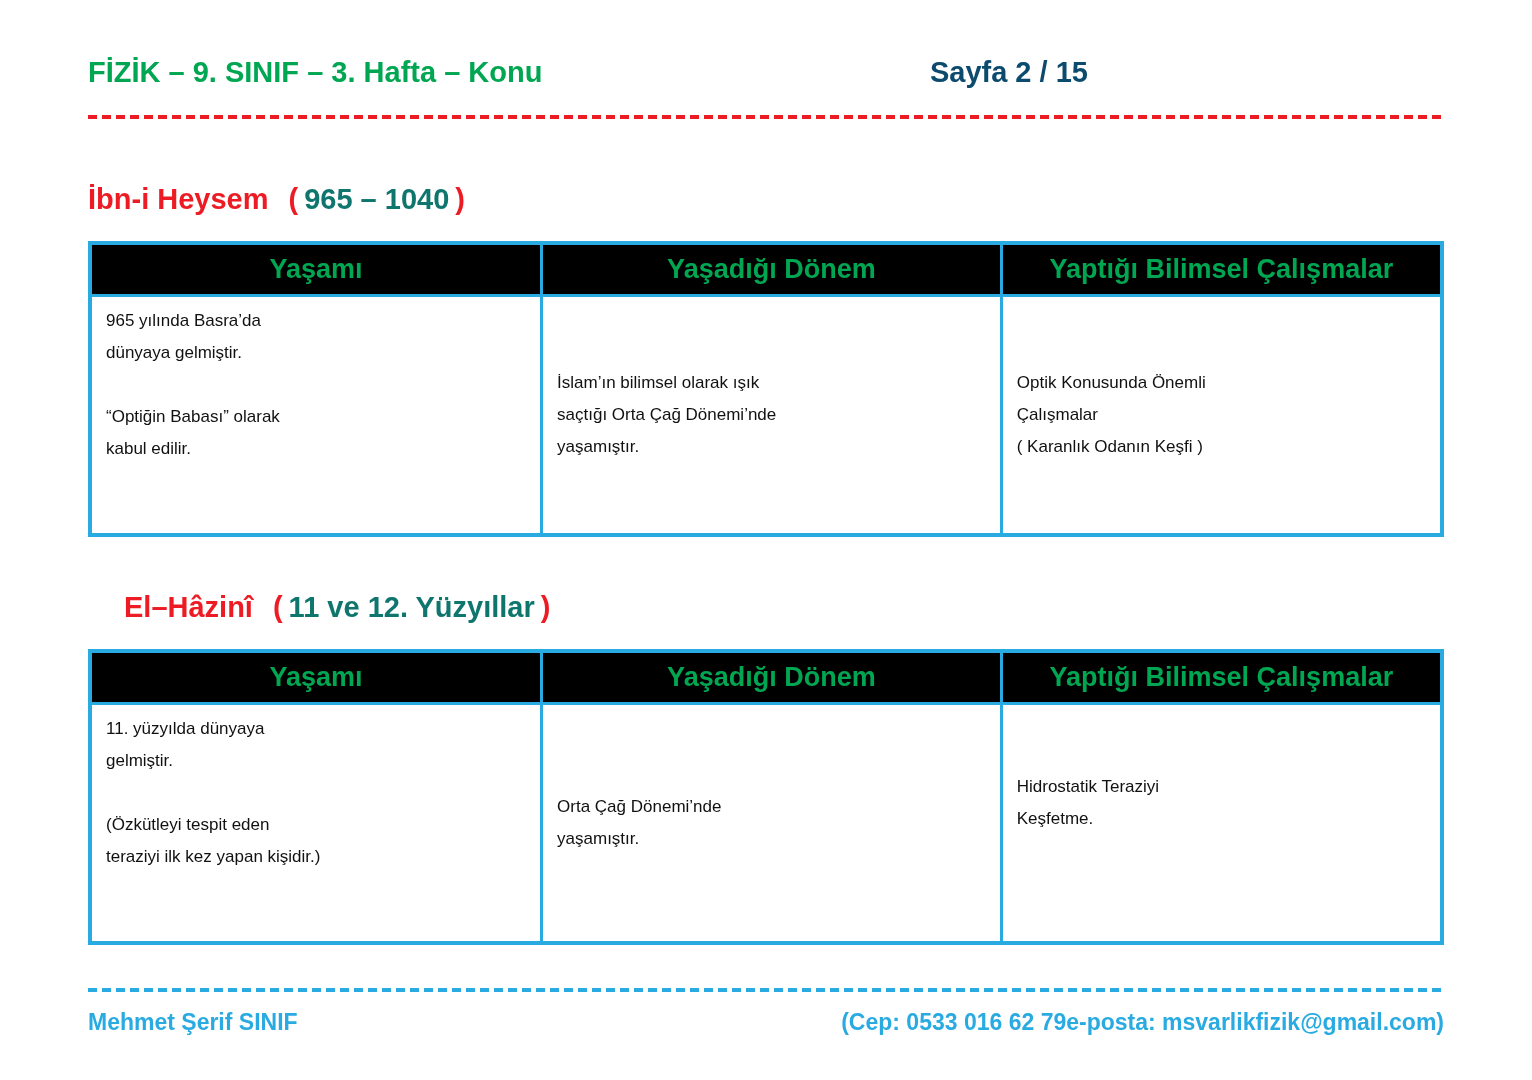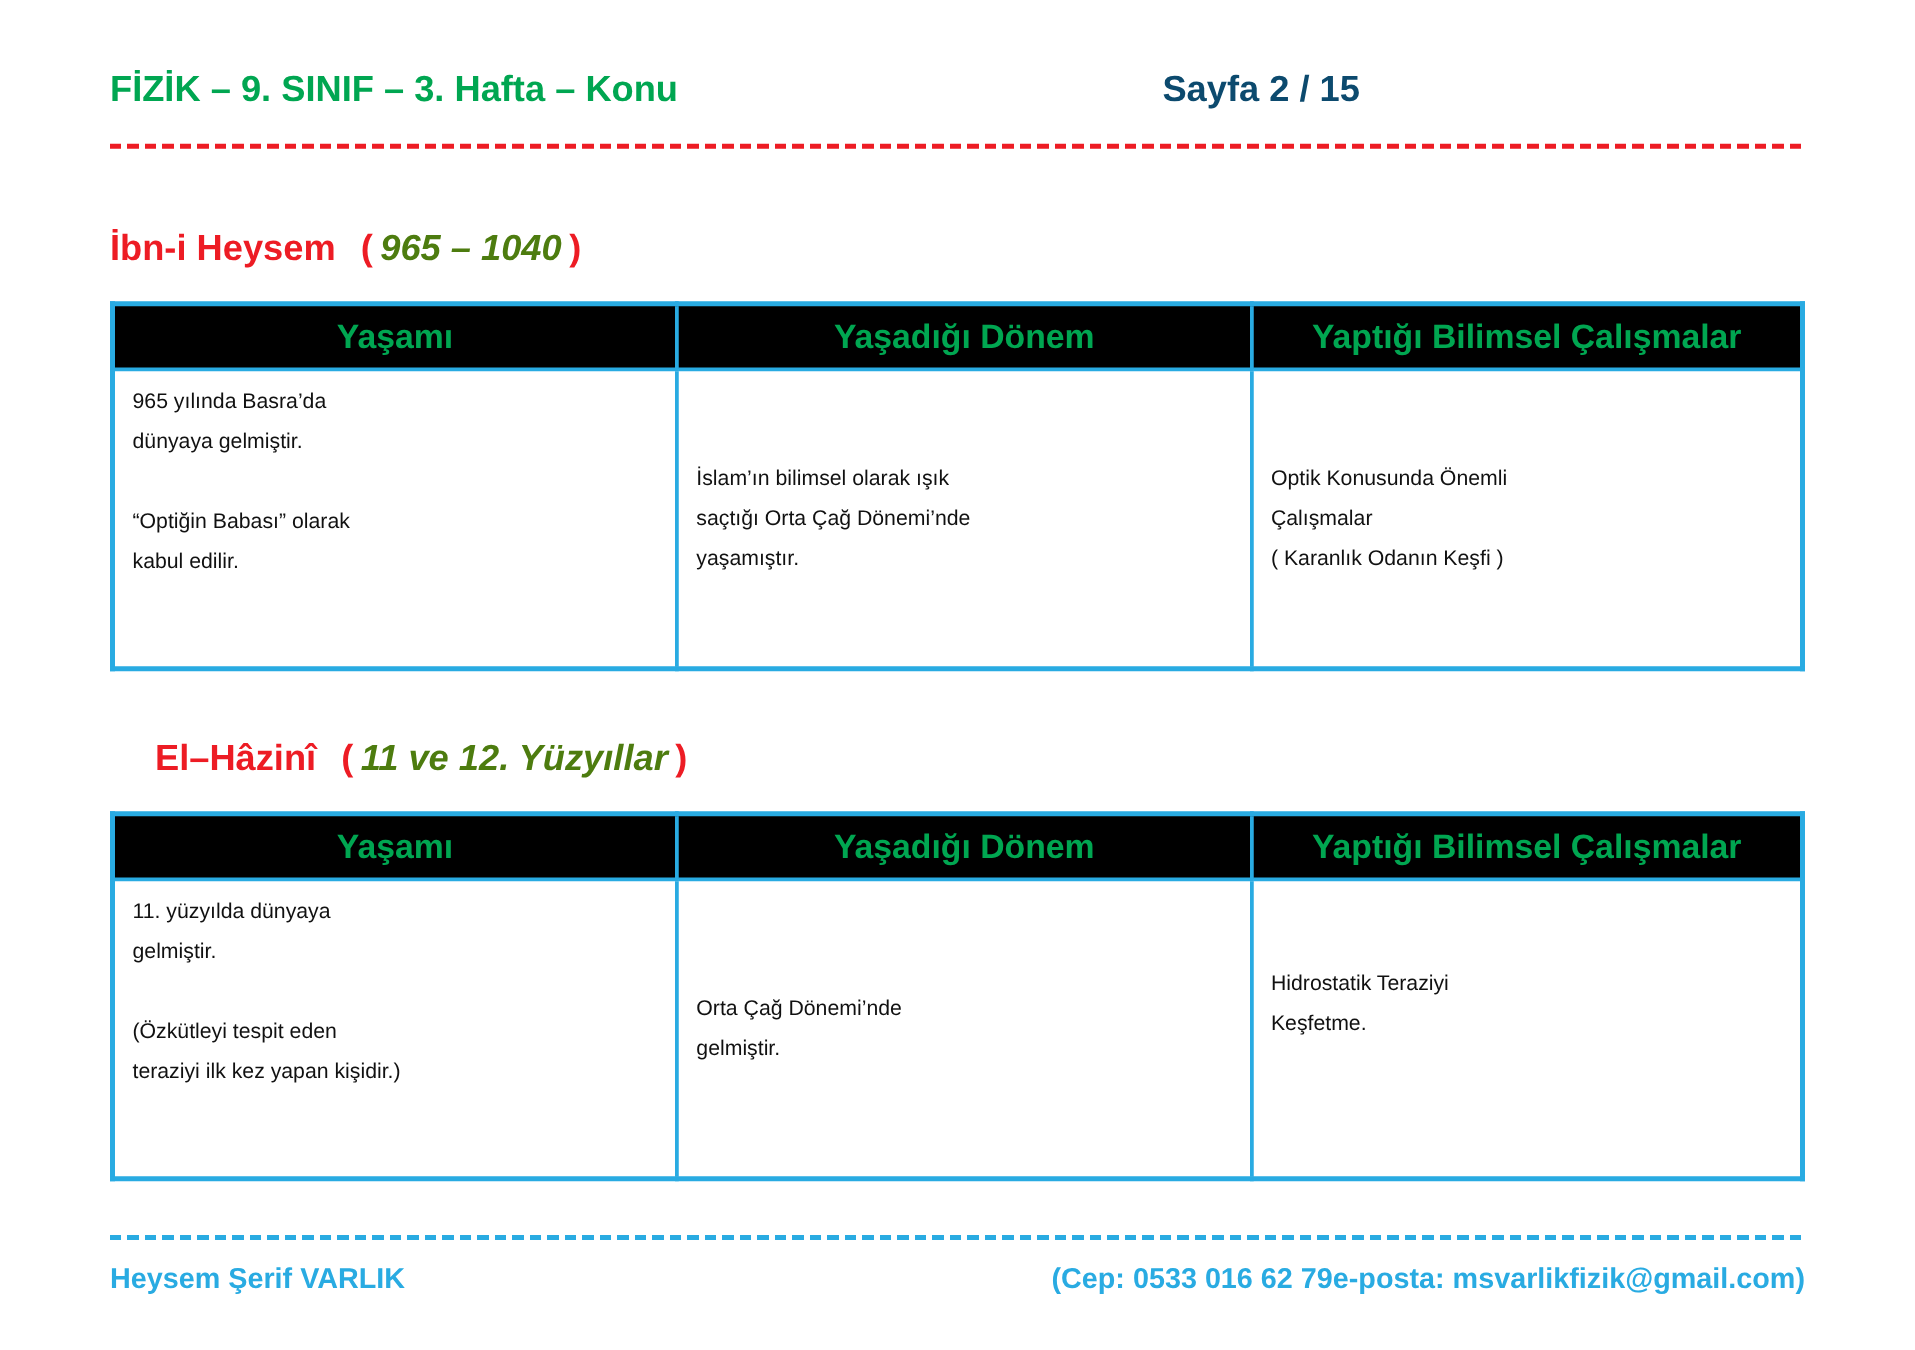--- a/index.html
+++ b/index.html
@@ -35,22 +35,21 @@
 
   
   .section-title {
     margin-top: 64px;
     font-size: 29px;
     font-weight: bold;
     color: #ED1C24;
   }
   .section-title .paren-group { margin-left: 20px; color: #ED1C24; }
   .section-title .period {
-    color: #4d7c0f;
-    font-style: italic;
+    color: #0f766e;
     padding: 0 6px;
   }
   .section-title.second { margin-top: 54px; margin-left: 36px; }
 
   
   table.sci-table {
     margin-top: 25px;
     width: 100%;
     border-collapse: collapse;
     table-layout: fixed;
@@ -156,29 +155,29 @@
       </tr>
     </thead>
     <tbody>
       <tr>
         <td class="v-top">11. yüzyılda dünyaya
 gelmiştir.
 
 (Özkütleyi tespit eden
 teraziyi ilk kez yapan kişidir.)</td>
         <td>Orta Çağ Dönemi’nde
-gelmiştir.</td>
+yaşamıştır.</td>
         <td class="v-raise">Hidrostatik Teraziyi
 Keşfetme.</td>
       </tr>
     </tbody>
   </table>
 
   <div class="dash-rule cyan footer-rule"></div>
 
   <div class="footer">
-    <div>Heysem Şerif VARLIK</div>
+    <div>Mehmet Şerif SINIF</div>
     <div class="contact">
       <span class="phone">(Cep: 0533 016 62 79</span><span>e-posta: msvarlikfizik@gmail.com)</span>
     </div>
   </div>
 
 </div>
 
 </body></html>

